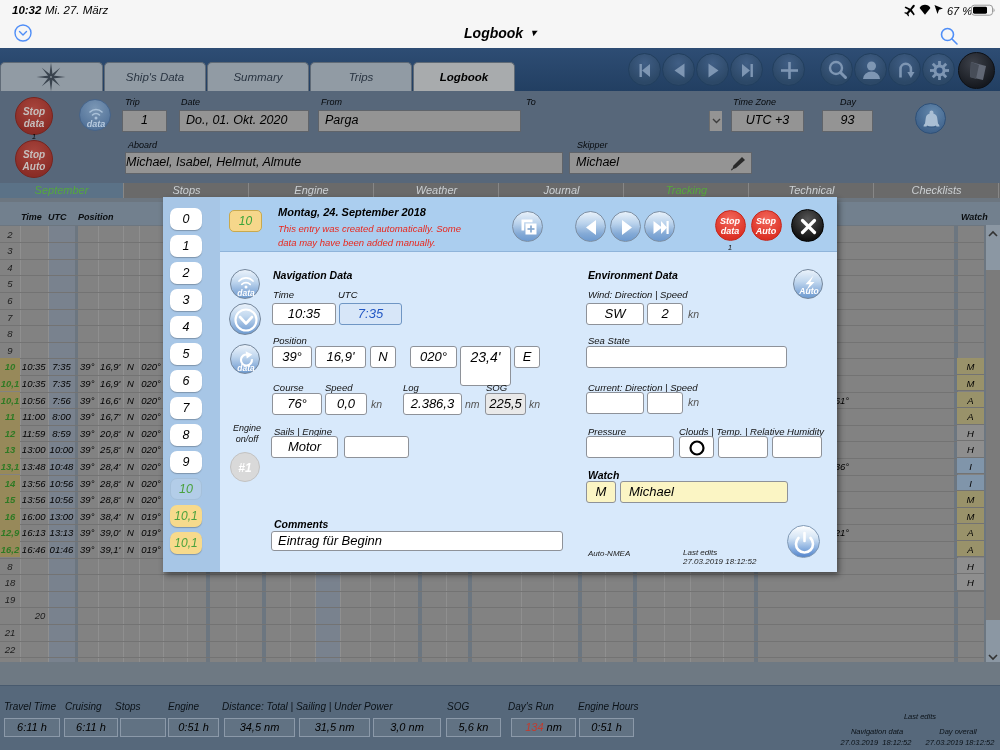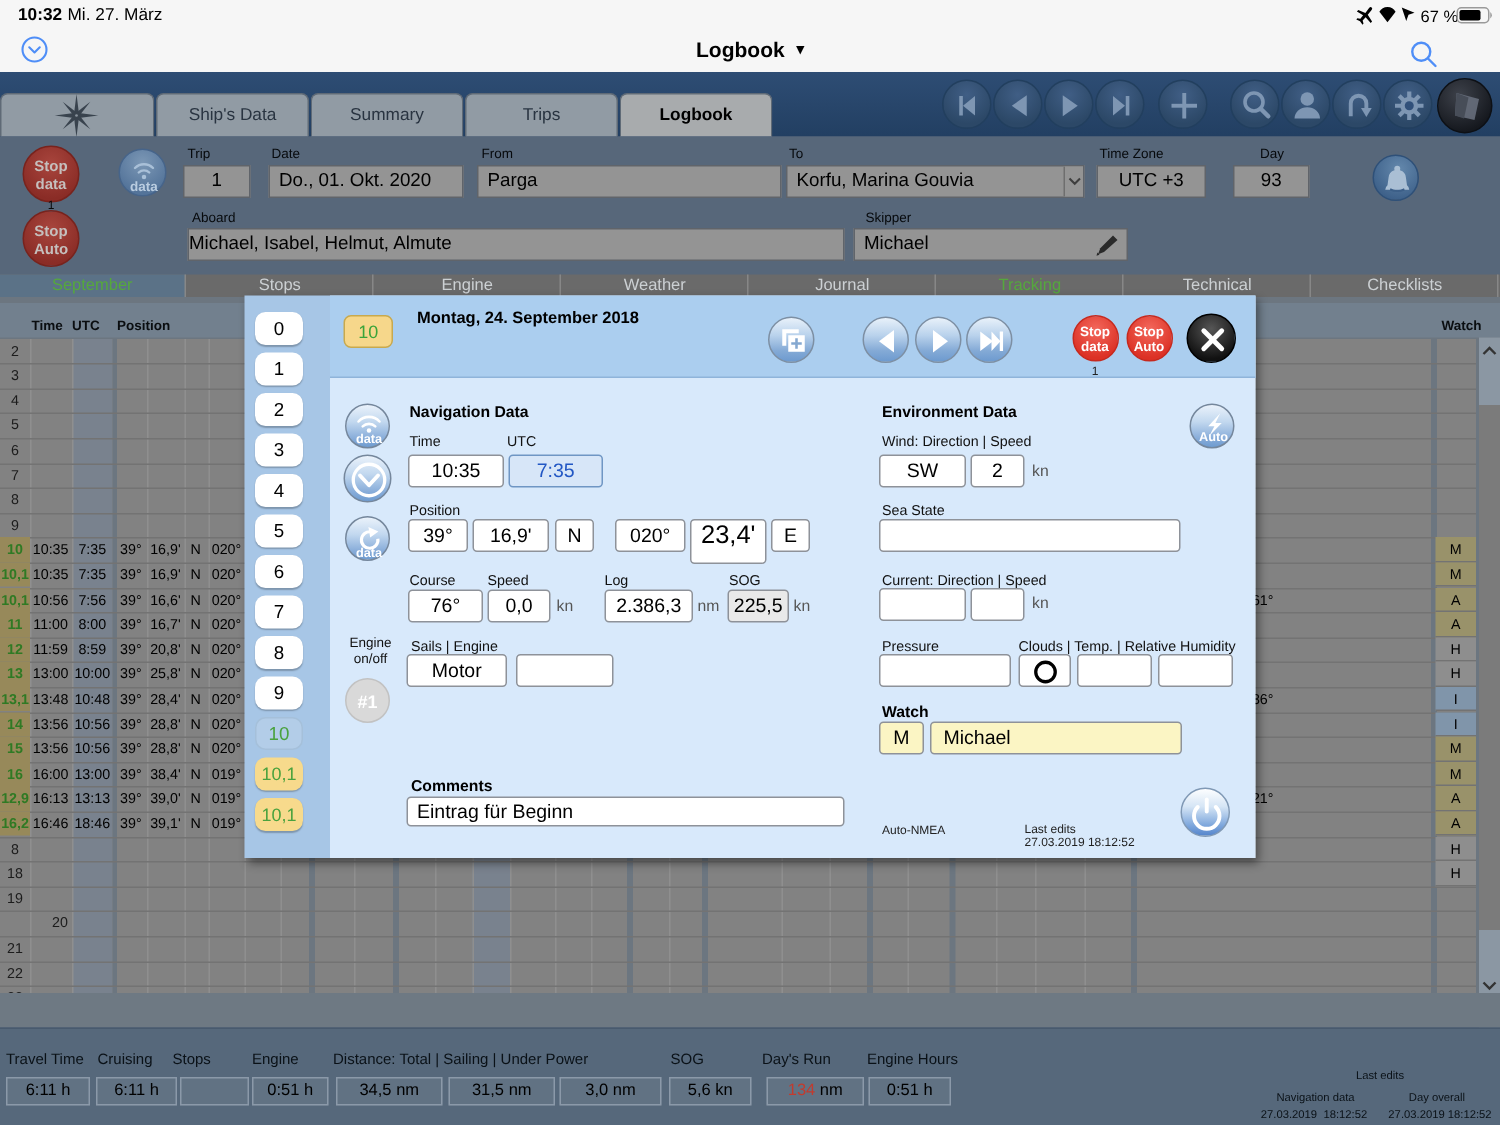--- a/index.html
+++ b/index.html
@@ -1,17 +1,17 @@
 <!DOCTYPE html>
 <html><head><meta charset="utf-8">
 <style>
 *{margin:0;padding:0;box-sizing:border-box;font-family:"Liberation Sans",sans-serif;}
 html,body{width:1000px;height:750px;overflow:hidden;background:#57677a;}
 .abs{position:absolute;}
-#stage{position:relative;width:1000px;height:750px;}
+#stage{position:relative;width:1000px;height:750px;font-style:italic;}
 
 #statusbar{left:0;top:0;width:1000px;height:48px;background:#f6f6f6;}
 .sbtxt{font-size:12px;color:#000;}
 #navtitle{width:1000px;top:25px;text-align:center;font-size:14px;font-weight:bold;color:#000;}
 
 #toolbar{left:0;top:48px;width:1000px;height:43px;background:linear-gradient(#2e4d74,#223f62);}
 .tab{top:62px;height:29px;background:#919ba4;border:1px solid #5f6a76;border-bottom:none;border-radius:5px 5px 0 0;text-align:center;font-size:11.5px;color:#293441;line-height:28px;}
 .tab.active{background:#a8abad;color:#000;font-weight:bold;}
 .tbtn{width:33px;height:33px;border-radius:50%;top:53px;background:radial-gradient(circle at 50% 30%,#405e85,#2c4867 72%);border:1px solid #223f5e;}
 .tbtn svg{position:absolute;left:0;top:0;}
@@ -176,21 +176,20 @@
 <circle cx="16" cy="18" r="1.5" fill="#a9c0d8"></circle>
 <text x="16" y="27" font-size="9" font-weight="bold" fill="#b9cce0" text-anchor="middle" font-family="Liberation Sans">data</text>
       </svg></div>
 <div class="abs flabel" style="left:125px;top:97px;">Trip</div>
 <div class="abs gfield" style="left:122px;top:110px;width:45px;">1</div>
 <div class="abs flabel" style="left:181px;top:97px;">Date</div>
 <div class="abs gfield" style="left:179px;top:110px;width:130px;text-align:left;padding-left:6px;">Do., 01. Okt. 2020</div>
 <div class="abs flabel" style="left:321px;top:97px;">From</div>
 <div class="abs gfield" style="left:318px;top:110px;width:203px;text-align:left;padding-left:6px;">Parga</div>
 <div class="abs flabel" style="left:526px;top:97px;">To</div>
-<div class="abs gfield" style="left:524px;top:110px;width:199px;text-align:left;padding-left:6px;">Korfu, Marina Gouvia</div>
 <div class="abs" style="left:709px;top:111px;width:13px;height:20px;background:#949494;border-left:1px solid #6e6e6e;"><svg width="13" height="20">
         <path d="M3 8 L6.5 11.5 L10 8" fill="none" stroke="#3e3e3e" stroke-width="1.4"></path>
       </svg></div>
 <div class="abs flabel" style="left:733px;top:97px;">Time Zone</div>
 <div class="abs gfield" style="left:731px;top:110px;width:73px;">UTC +3</div>
 <div class="abs flabel" style="left:840px;top:97px;">Day</div>
 <div class="abs gfield" style="left:822px;top:110px;width:51px;">93</div>
 <div class="abs" style="left:915px;top:103px;width:31px;height:31px;border-radius:50%;background:radial-gradient(circle at 58% 30%,#6488ac,#3c5f88 80%);border:1px solid #2e5078;">
 <svg width="31" height="31" viewBox="0 0 31 31">
         <path d="M15.5 6.5 a2 2 0 0 1 2 2 L17.3 9.5 a5.5 5.5 0 0 1 4 5 L22 19.5 a9 5 0 0 1 1.5 3 L7.5 22.5 a9 5 0 0 1 1.5 -3 L9.7 14.5 a5.5 5.5 0 0 1 4 -5 L13.5 8.5 a2 2 0 0 1 2 -2 Z" fill="#aabfd4"></path>
@@ -383,21 +382,21 @@
 <div class="abs tct" style="left:48px;top:326.3px;width:27px;height:16.6px;line-height:17px;">13:13</div>
 <div class="abs tct" style="left:76.5px;top:326.3px;width:21.5px;height:16.6px;line-height:17px;">39°</div>
 <div class="abs tct" style="left:98px;top:326.3px;width:24.5px;height:16.6px;line-height:17px;">39,0'</div>
 <div class="abs tct" style="left:122.5px;top:326.3px;width:16px;height:16.6px;line-height:17px;">N</div>
 <div class="abs tct" style="left:139px;top:326.3px;width:24px;height:16.6px;line-height:17px;">019°</div>
 <div class="abs tct" style="left:957px;top:326.3px;width:27px;height:16.6px;line-height:17px;background:#99926a;border-bottom:1px solid #737373;">A</div>
 <div class="abs tct" style="left:800px;top:326.3px;width:49px;height:16.6px;line-height:17px;text-align:right;">21°</div>
 <div class="abs" style="left:0;top:342.9px;width:20px;height:16.6px;background:#97895a;"></div>
 <div class="abs tct" style="left:0;top:342.9px;width:20px;height:16.6px;line-height:17px;color:#2f7a24;font-weight:bold;font-size:9.5px;">16,2</div>
 <div class="abs tct" style="left:20.5px;top:342.9px;width:26.5px;height:16.6px;line-height:17px;">16:46</div>
-<div class="abs tct" style="left:48px;top:342.9px;width:27px;height:16.6px;line-height:17px;">18:46</div>
+<div class="abs tct" style="left:48px;top:342.9px;width:27px;height:16.6px;line-height:17px;">01:46</div>
 <div class="abs tct" style="left:76.5px;top:342.9px;width:21.5px;height:16.6px;line-height:17px;">39°</div>
 <div class="abs tct" style="left:98px;top:342.9px;width:24.5px;height:16.6px;line-height:17px;">39,1'</div>
 <div class="abs tct" style="left:122.5px;top:342.9px;width:16px;height:16.6px;line-height:17px;">N</div>
 <div class="abs tct" style="left:139px;top:342.9px;width:24px;height:16.6px;line-height:17px;">019°</div>
 <div class="abs tct" style="left:957px;top:342.9px;width:27px;height:16.6px;line-height:17px;background:#99926a;border-bottom:1px solid #737373;">A</div>
 <div class="abs tct" style="left:0;top:359.5px;width:20px;height:16.6px;line-height:17px;color:#1c1c1c;">8</div>
 <div class="abs tct" style="left:957px;top:359.5px;width:27px;height:16.6px;line-height:17px;background:#8e8e8e;border-bottom:1px solid #737373;">H</div>
 <div class="abs tct" style="left:0;top:376.1px;width:20px;height:16.6px;line-height:17px;color:#1c1c1c;">18</div>
 <div class="abs tct" style="left:957px;top:376.1px;width:27px;height:16.6px;line-height:17px;background:#8e8e8e;border-bottom:1px solid #737373;">H</div>
 <div class="abs tct" style="left:0;top:392.7px;width:20px;height:16.6px;line-height:17px;color:#1c1c1c;">19</div>
@@ -451,20 +450,21 @@
 <div class="abs sbtn" style="top:200px;">7</div>
 <div class="abs sbtn" style="top:227px;">8</div>
 <div class="abs sbtn" style="top:254px;">9</div>
 <div class="abs sbtn cur" style="top:281px;">10</div>
 <div class="abs sbtn yel" style="top:308px;">10,1</div>
 <div class="abs sbtn yel" style="top:335px;">10,1</div>
 <div class="abs" id="mpanel">
 <div class="abs" id="mheader"></div>
 <div class="abs" style="left:9px;top:13px;width:33px;height:22px;background:#f6d78b;border:1px solid #c8a94e;border-radius:5px;text-align:center;font-size:12px;line-height:21px;color:#3ba43a;">10</div>
 <div class="abs" style="left:58px;top:9px;font-size:11px;font-weight:bold;white-space:nowrap;">Montag, 24. September 2018</div>
+<div class="abs" style="left:58px;top:25px;font-size:9.5px;color:#e8281e;line-height:14px;white-space:nowrap;">This entry was created automatically. Some<br>data may have been added manually.</div>
 <div class="abs circbtn" style="left:291.5px;top:13.5px;width:31.0px;height:31.0px;background:linear-gradient(#e8f1fa,#b9d2ec 40%,#84aad6 75%,#6d9acf);border:1px solid #7d8fa3;"><svg width="31.0" height="31.0" viewBox="0 0 31.0 31.0">
             <path d="M8.5 7.5 L19.5 7.5 L19.5 10.2 L11.2 10.2 L11.2 18.5 L8.5 18.5 Z" fill="#fff"></path>
             <rect x="12.5" y="11.5" width="11" height="11" fill="#fff"></rect>
             <line x1="18" y1="13.5" x2="18" y2="20.5" stroke="#85a8d0" stroke-width="1.7"></line>
             <line x1="14.5" y1="17" x2="21.5" y2="17" stroke="#85a8d0" stroke-width="1.7"></line>
           </svg></div>
 <div class="abs circbtn" style="left:354.5px;top:13.5px;width:31.0px;height:31.0px;background:linear-gradient(#e8f1fa,#b9d2ec 40%,#84aad6 75%,#6d9acf);border:1px solid #7d8fa3;"><svg width="31.0" height="31.0" viewBox="0 0 31.0 31.0">
             <path d="M20 8 L10 15.5 L20 23 Z" fill="#fff"></path>
           </svg></div>
 <div class="abs circbtn" style="left:389.5px;top:13.5px;width:31.0px;height:31.0px;background:linear-gradient(#e8f1fa,#b9d2ec 40%,#84aad6 75%,#6d9acf);border:1px solid #7d8fa3;"><svg width="31.0" height="31.0" viewBox="0 0 31.0 31.0">
@@ -506,21 +506,21 @@
 <div class="abs mbold" style="left:53px;top:72px;">Navigation Data</div>
 <div class="abs mlabel" style="left:53px;top:92px;">Time</div>
 <div class="abs mlabel" style="left:118px;top:92px;">UTC</div>
 <div class="abs wfield" style="left:52px;top:106px;width:64px;height:22px;font-size:13px;line-height:20px;">10:35</div>
 <div class="abs wfield" style="left:119px;top:106px;width:63px;height:22px;font-size:13px;line-height:20px;background:#d7e6f8;border-color:#6f96c4;color:#2257c4;">7:35</div>
 <div class="abs mlabel" style="left:53px;top:138px;">Position</div>
 <div class="abs wfield" style="left:52px;top:149px;width:40px;height:22px;font-size:13px;line-height:20px;">39°</div>
 <div class="abs wfield" style="left:95px;top:149px;width:51px;height:22px;font-size:13px;line-height:20px;">16,9'</div>
 <div class="abs wfield" style="left:150px;top:149px;width:26px;height:22px;font-size:13px;line-height:20px;">N</div>
 <div class="abs wfield" style="left:190px;top:149px;width:47px;height:22px;font-size:13px;line-height:20px;">020°</div>
-<div class="abs wfield" style="left:240px;top:149px;width:51px;height:30px;font-size:17px;line-height:20px;">23,4'</div>
+<div class="abs wfield" style="left:240px;top:149px;width:51px;height:40px;font-size:14px;line-height:20px;">23,4'</div>
 <div class="abs wfield" style="left:294px;top:149px;width:26px;height:22px;font-size:13px;line-height:20px;">E</div>
 <div class="abs mlabel" style="left:53px;top:185px;">Course</div>
 <div class="abs mlabel" style="left:105px;top:185px;">Speed</div>
 <div class="abs mlabel" style="left:183px;top:185px;">Log</div>
 <div class="abs mlabel" style="left:266px;top:185px;">SOG</div>
 <div class="abs wfield" style="left:52px;top:196px;width:50px;height:22px;font-size:13px;line-height:20px;">76°</div>
 <div class="abs wfield" style="left:105px;top:196px;width:42px;height:22px;font-size:13px;line-height:20px;">0,0</div>
 <div class="abs unit" style="left:151px;top:201px;">kn</div>
 <div class="abs wfield" style="left:183px;top:196px;width:59px;height:22px;font-size:13px;line-height:20px;">2.386,3</div>
 <div class="abs unit" style="left:245px;top:201px;">nm</div>

